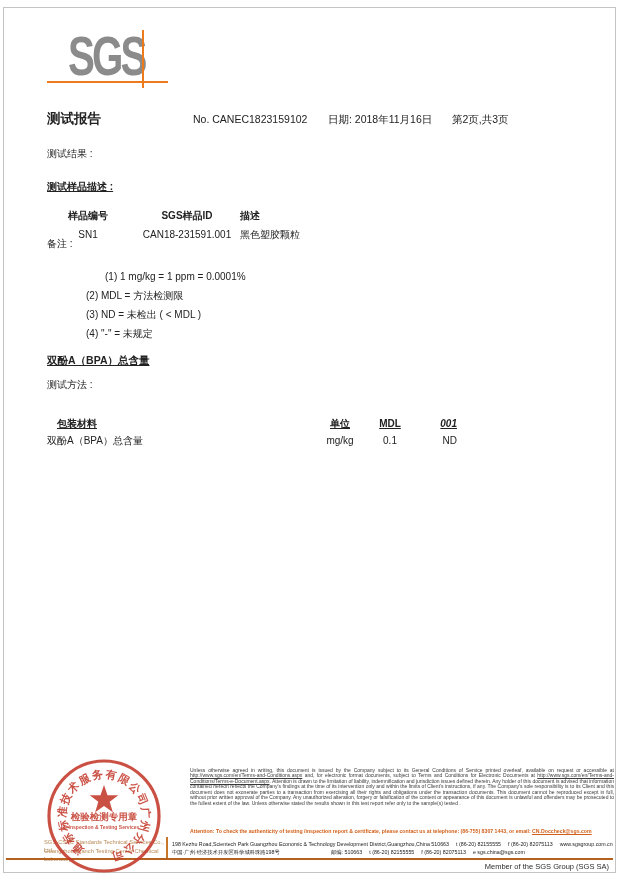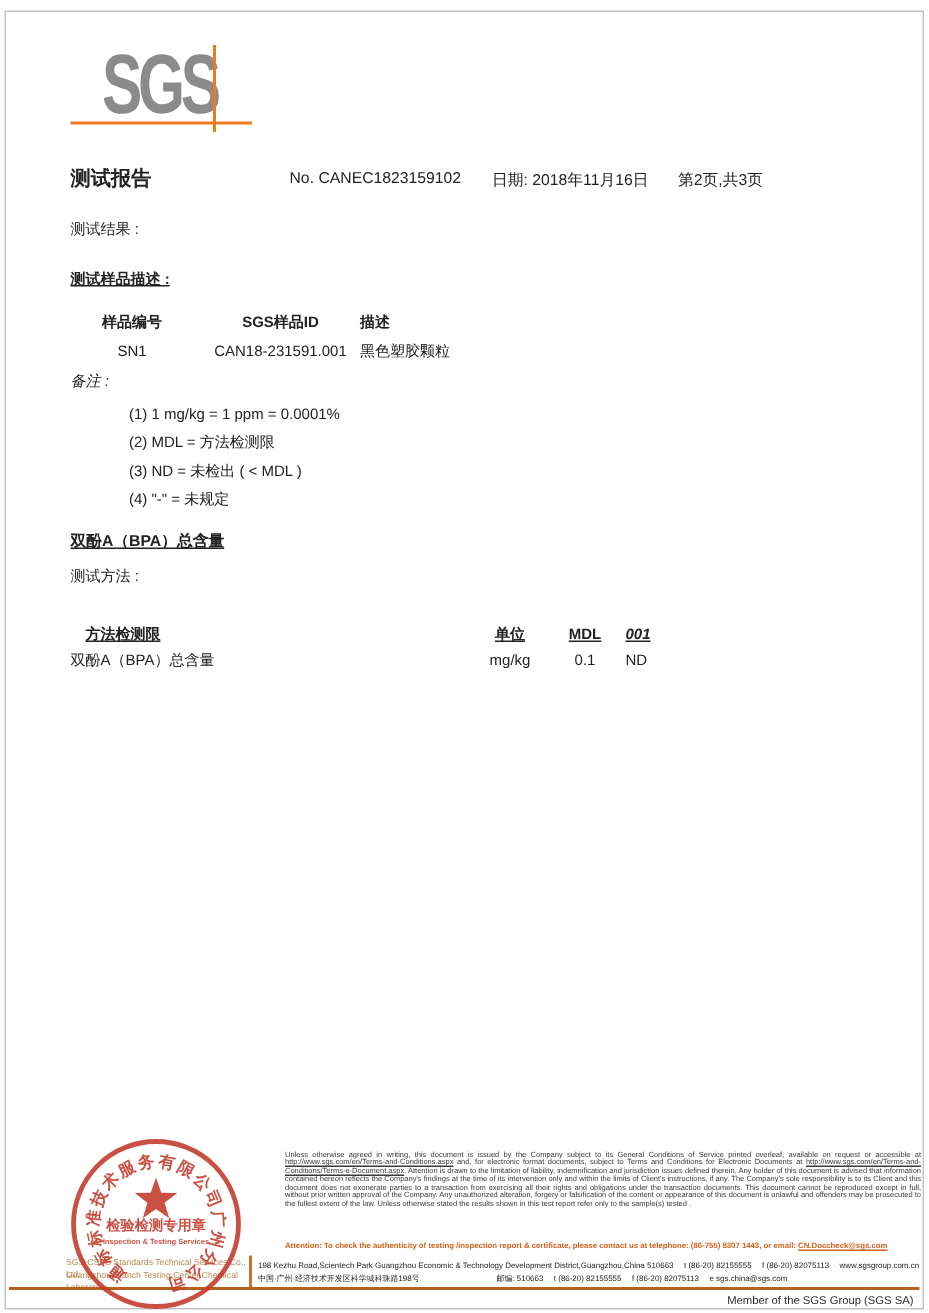--- a/index.html
+++ b/index.html
@@ -27,40 +27,40 @@
 
   
   .stab{position:absolute;left:47px;top:209px;width:420px;}
   .stab .c1{position:absolute;left:0;width:82px;text-align:center;}
   .stab .c2{position:absolute;left:84px;width:112px;text-align:center;}
   .stab .c3{position:absolute;left:193px;text-align:left;white-space:nowrap;}
   .stab .hrow span{font-weight:bold;}
   .stab .hrow{position:absolute;top:0;left:0;width:420px;}
   .stab .drow{position:absolute;top:19px;left:0;width:420px;}
 
-  .lbl-remarks{position:absolute;left:47px;top:248px;font-style:italic;}
+  .lbl-remarks{position:absolute;left:47px;top:237px;}
   .remark{position:absolute;left:86px;white-space:nowrap;}
-  .rm0{top:270px;} .rm1{top:289px;} .rm2{top:308px;} .rm3{top:327px;}
+  .rm0{top:270px;margin-left:19px;} .rm1{top:289px;} .rm2{top:308px;} .rm3{top:327px;}
 
   .bpa-heading{position:absolute;left:47px;top:354px;font-size:10.5px;font-weight:bold;
         text-decoration:underline;}
 
   .lbl-method{position:absolute;left:47px;top:378px;}
   .method-text{position:absolute;left:128px;top:375px;width:464px;font-size:10.5px;
         line-height:19px;text-align:justify;}
 
   
   .rtab{position:absolute;left:47px;top:417px;width:520px;}
   .rtab .hrow,.rtab .drow{position:absolute;left:0;width:520px;}
   .rtab .hrow{top:0;} .rtab .drow{top:17px;}
   .rtab .item{position:absolute;left:10px;white-space:nowrap;}
   .rtab .drow .item{left:0;}
   .rtab .unit{position:absolute;left:265px;width:56px;text-align:center;}
   .rtab .mdl{position:absolute;left:323px;width:40px;text-align:center;}
-  .rtab .res{position:absolute;left:370px;width:40px;text-align:left;}
+  .rtab .res{position:absolute;left:370px;width:40px;text-align:right;}
   .rtab .hrow span{font-weight:bold;text-decoration:underline;}
   .rtab .hrow .res{font-style:italic;}
 
   
   .disclaimer{position:absolute;left:190px;top:768px;width:424px;font-size:5px;
         line-height:5.45px;text-align:justify;color:#3a3a3a;}
   .disclaimer .u{text-decoration:underline;}
   .attention{position:absolute;left:190px;top:829px;width:424px;font-size:5.2px;
         line-height:5.8px;font-weight:bold;color:#d2601a;text-align:justify;}
   .attention .email{text-decoration:underline;}
@@ -114,21 +114,21 @@
   <div class="txt remark rm1">(2) MDL = 方法检测限</div>
   <div class="txt remark rm2">(3) ND = 未检出 ( &lt; MDL )</div>
   <div class="txt remark rm3">(4) "-" = 未规定</div>
 
   <div class="bpa-heading">双酚A（BPA）总含量</div>
 
   <div class="txt lbl-method">测试方法 :</div>
 
   <div class="rtab txt">
     <div class="hrow">
-      <span class="item">方法检测限</span>
+      <span class="item">包装材料</span>
       <span class="unit">单位</span>
       <span class="mdl">MDL</span>
       <span class="res">001</span>
     </div>
     <div class="drow">
       <span class="item">双酚A（BPA）总含量</span>
       <span class="unit">mg/kg</span>
       <span class="mdl">0.1</span>
       <span class="res">ND</span>
     </div>

